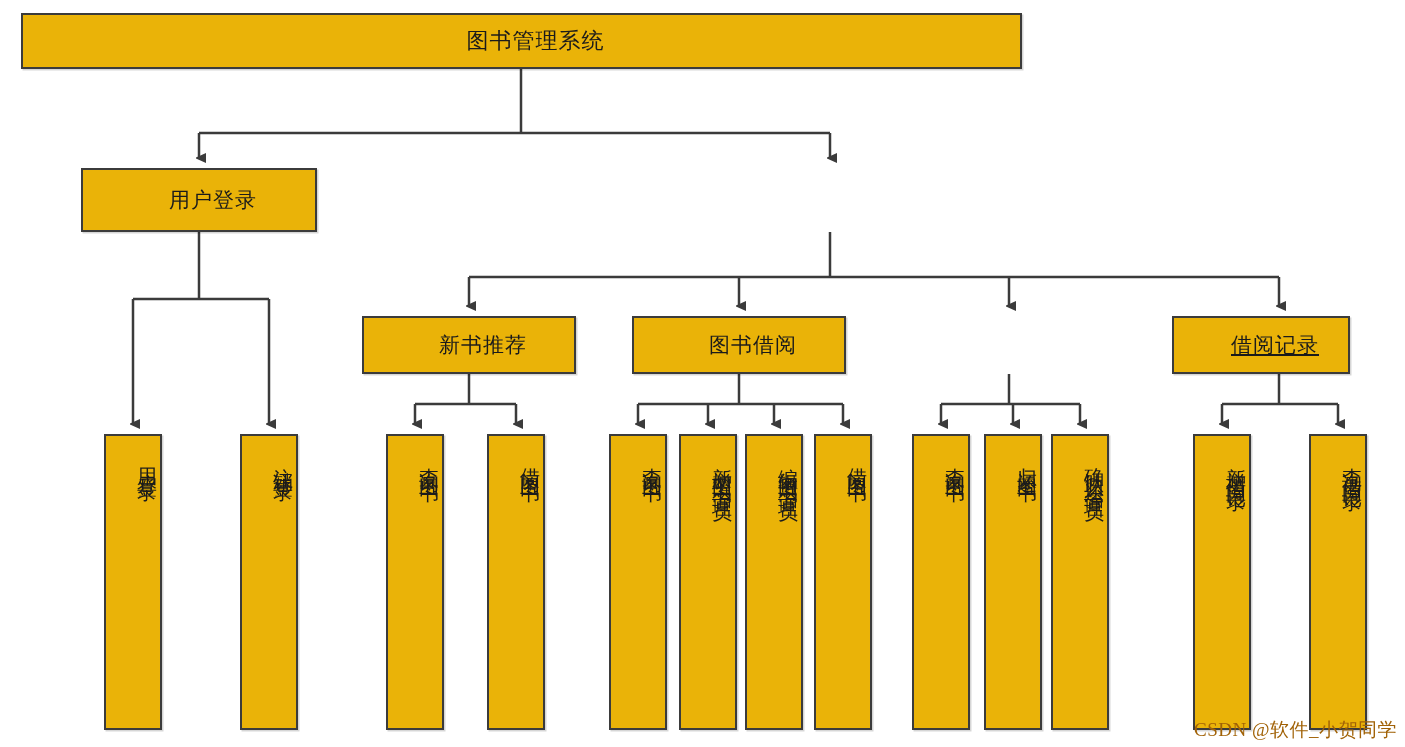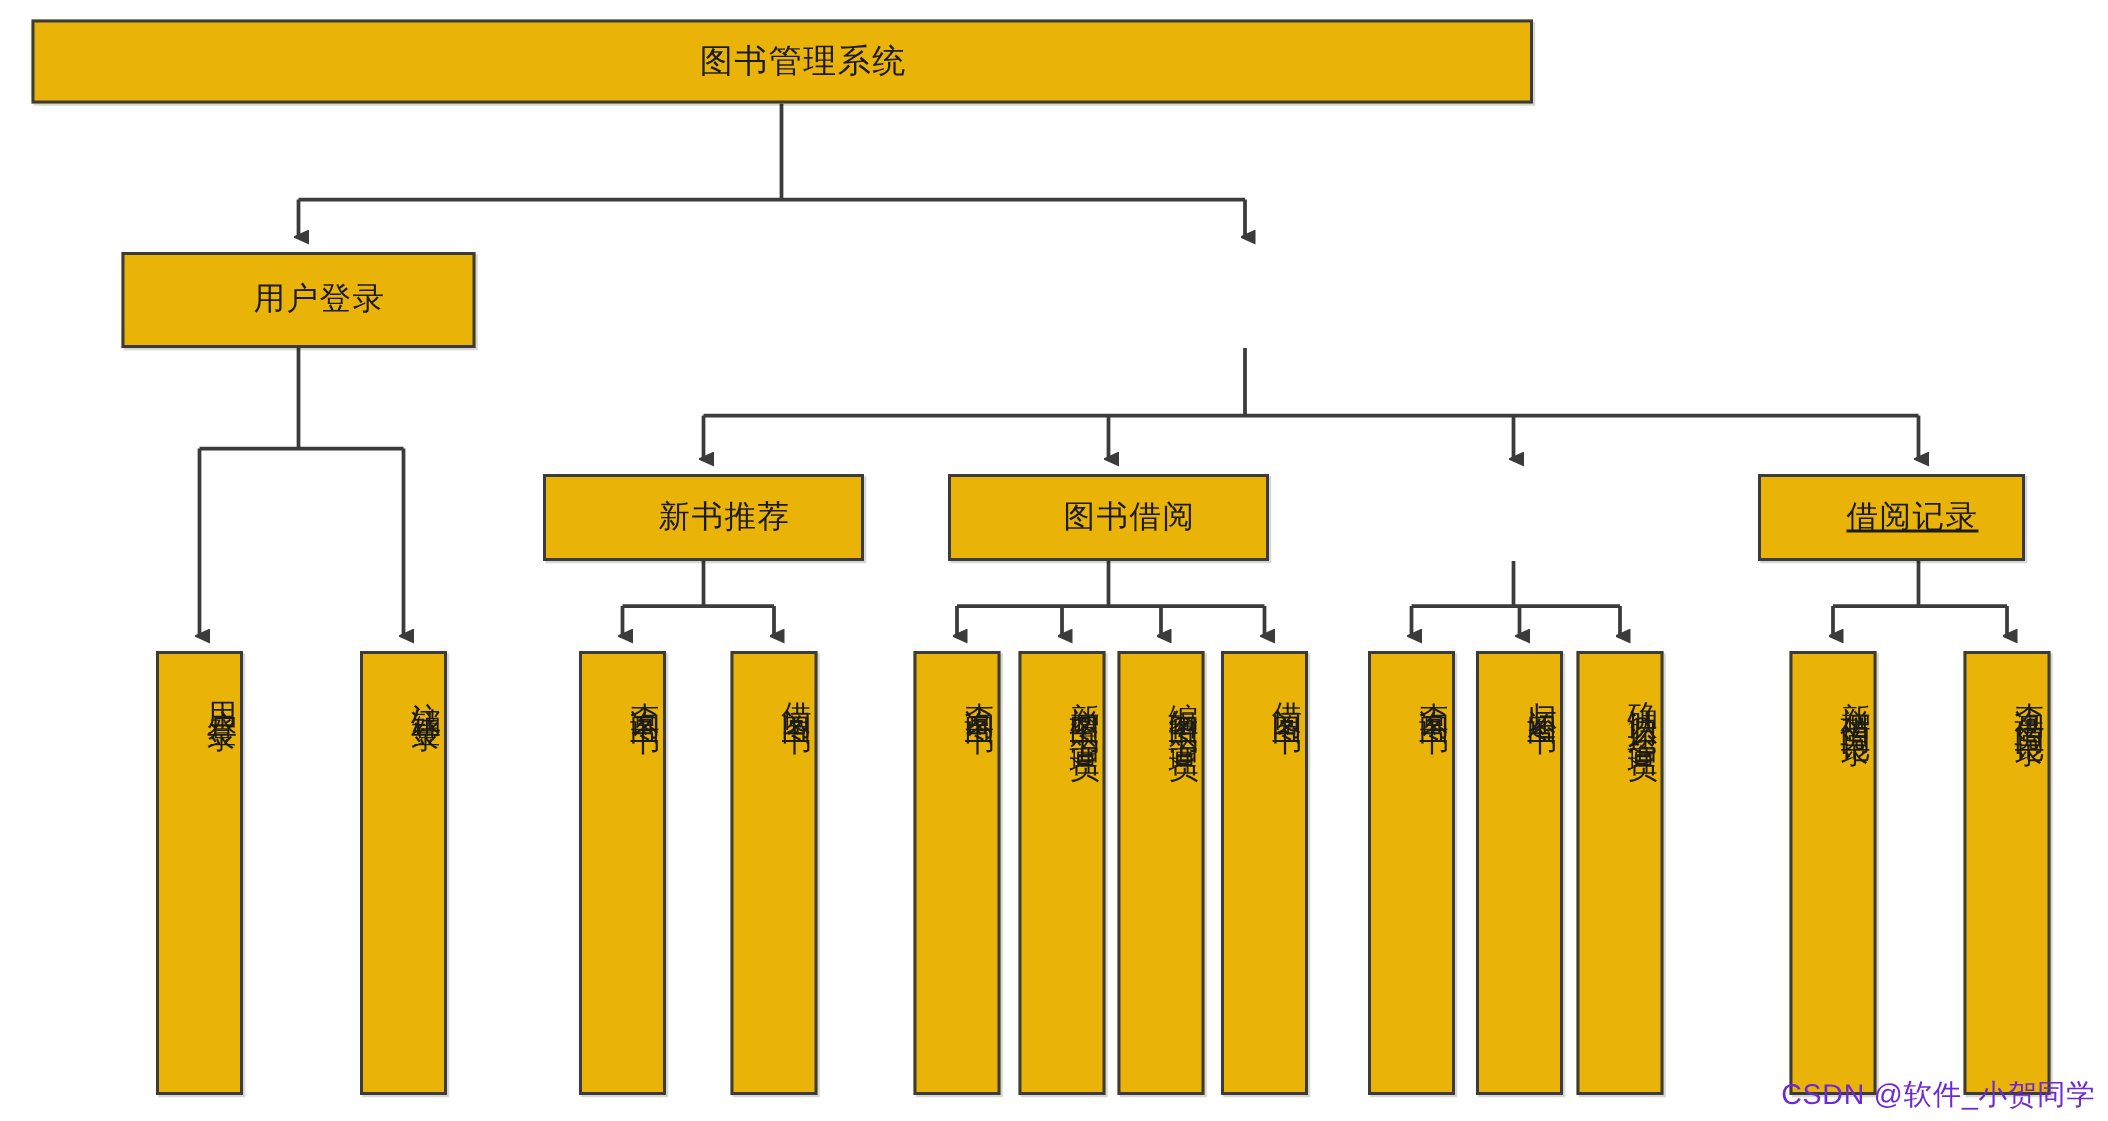--- a/index.html
+++ b/index.html
@@ -55,24 +55,25 @@
     letter-spacing: 5px;
     line-height: 1.05;
     white-space: nowrap;
     display: block;
   }
   .watermark {
     position: absolute;
     right: 8px;
     bottom: 4px;
     font-size: 19px;
-    color: #6d28d9;
+    color: #a16207;
     letter-spacing: 0.5px;
     white-space: nowrap;
     z-index: 5;
+    font-family: Liberation Serif, serif;
   }
 </style>
 </head>
 <body>
 
 <div id="canvas">
 
   <svg class="connectors" viewBox="0 0 1405 747" xmlns="http://www.w3.org/2000/svg">
     <defs>
       <marker id="arrow" markerWidth="10" markerHeight="10" refX="5" refY="7" orient="auto" markerUnits="userSpaceOnUse">

